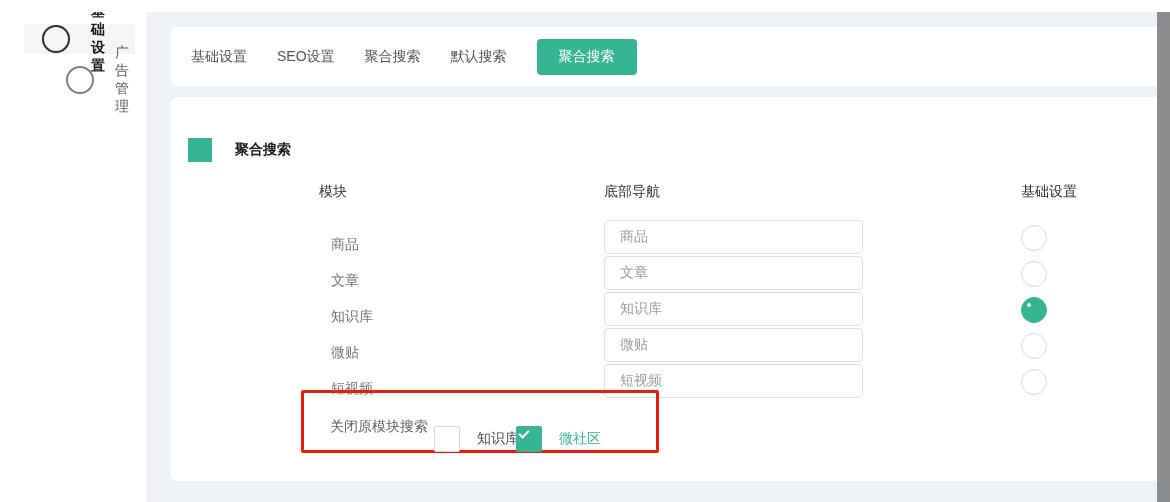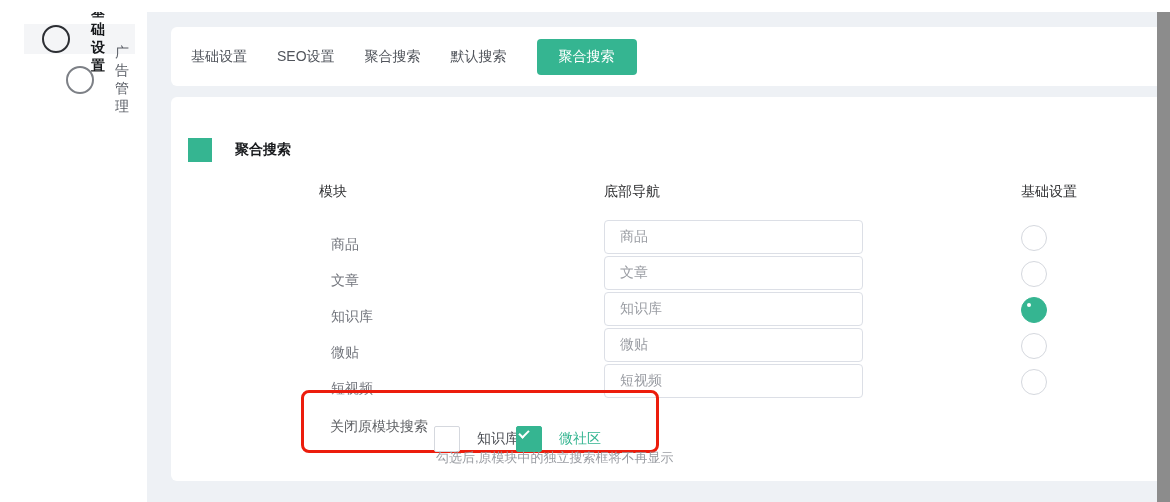--- a/index.html
+++ b/index.html
@@ -74,21 +74,21 @@
   }
   .radio.checked { background: var(--accent); border-color: var(--accent); position: absolute; }
   .radio.checked::after {
     content: ""; position: absolute; left: 5px; top: 5px;
     width: 4px; height: 4px; border-radius: 50%; background: #fff;
   }
 
   
   .annotation-box {
     position: absolute; left: 130px; top: 293px; width: 358px; height: 63px;
-    border: 3px solid var(--annotation); border-radius: 8px;
+    border: 3px solid var(--annotation); border-radius: 2px;
   }
   .co-label { position: absolute; left: 14px; top: 13px; color: #606266; white-space: nowrap; }
   .co-check { position: absolute; top: 13px; display: flex; align-items: center; cursor: pointer; }
   .co-check-1 { left: 118px; }
   .co-check-2 { left: 200px; }
   .cbox {
     width: 14px; height: 14px; border: 1px solid #d5d8de; border-radius: 2px;
     background: #fff; margin-right: 5px; flex: none; position: relative;
   }
   .co-check.checked .cbox { background: var(--accent); border-color: var(--accent); }
@@ -176,21 +176,20 @@
     <div class="annotation-box">
       <span class="co-label">关闭原模块搜索</span>
       <span class="co-check co-check-1">
         <span class="cbox"></span>
         <span class="cb-label">知识库</span>
       </span>
       <span class="co-check co-check-2 checked">
         <span class="cbox"></span>
         <span class="cb-label">微社区</span>
       </span>
-      <span class="co-hint">勾选后,原模块中的独立搜索框将不再显示</span>
     </div>
 
   </div>
 </div>
 
 <div class="scrollbar-track">
   <div class="scrollbar-thumb"></div>
 </div>
 
 </body></html>

